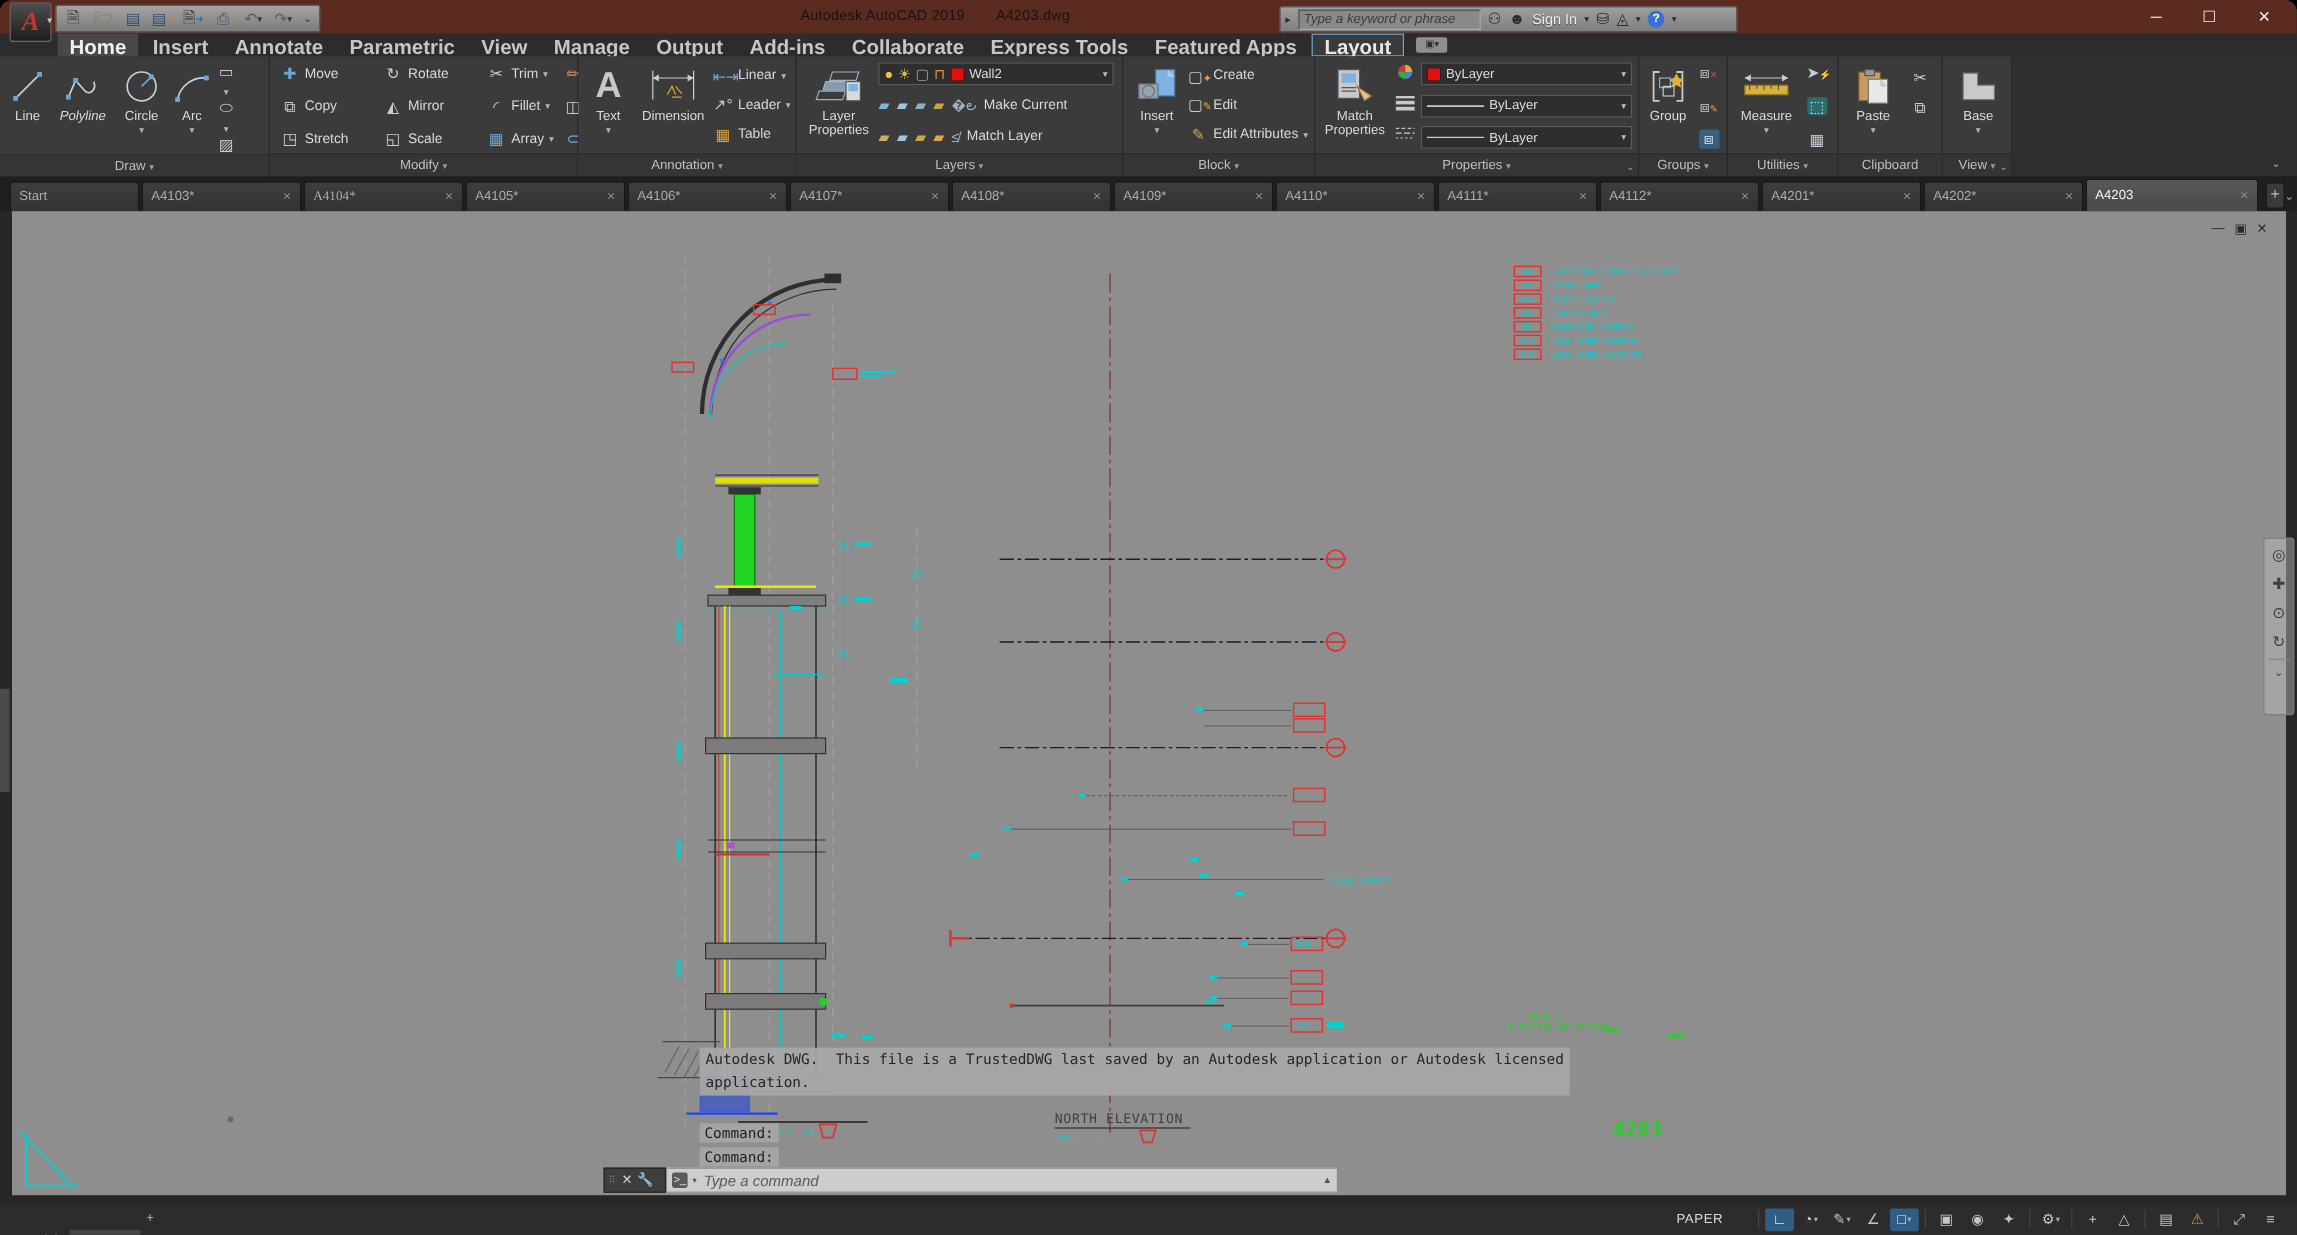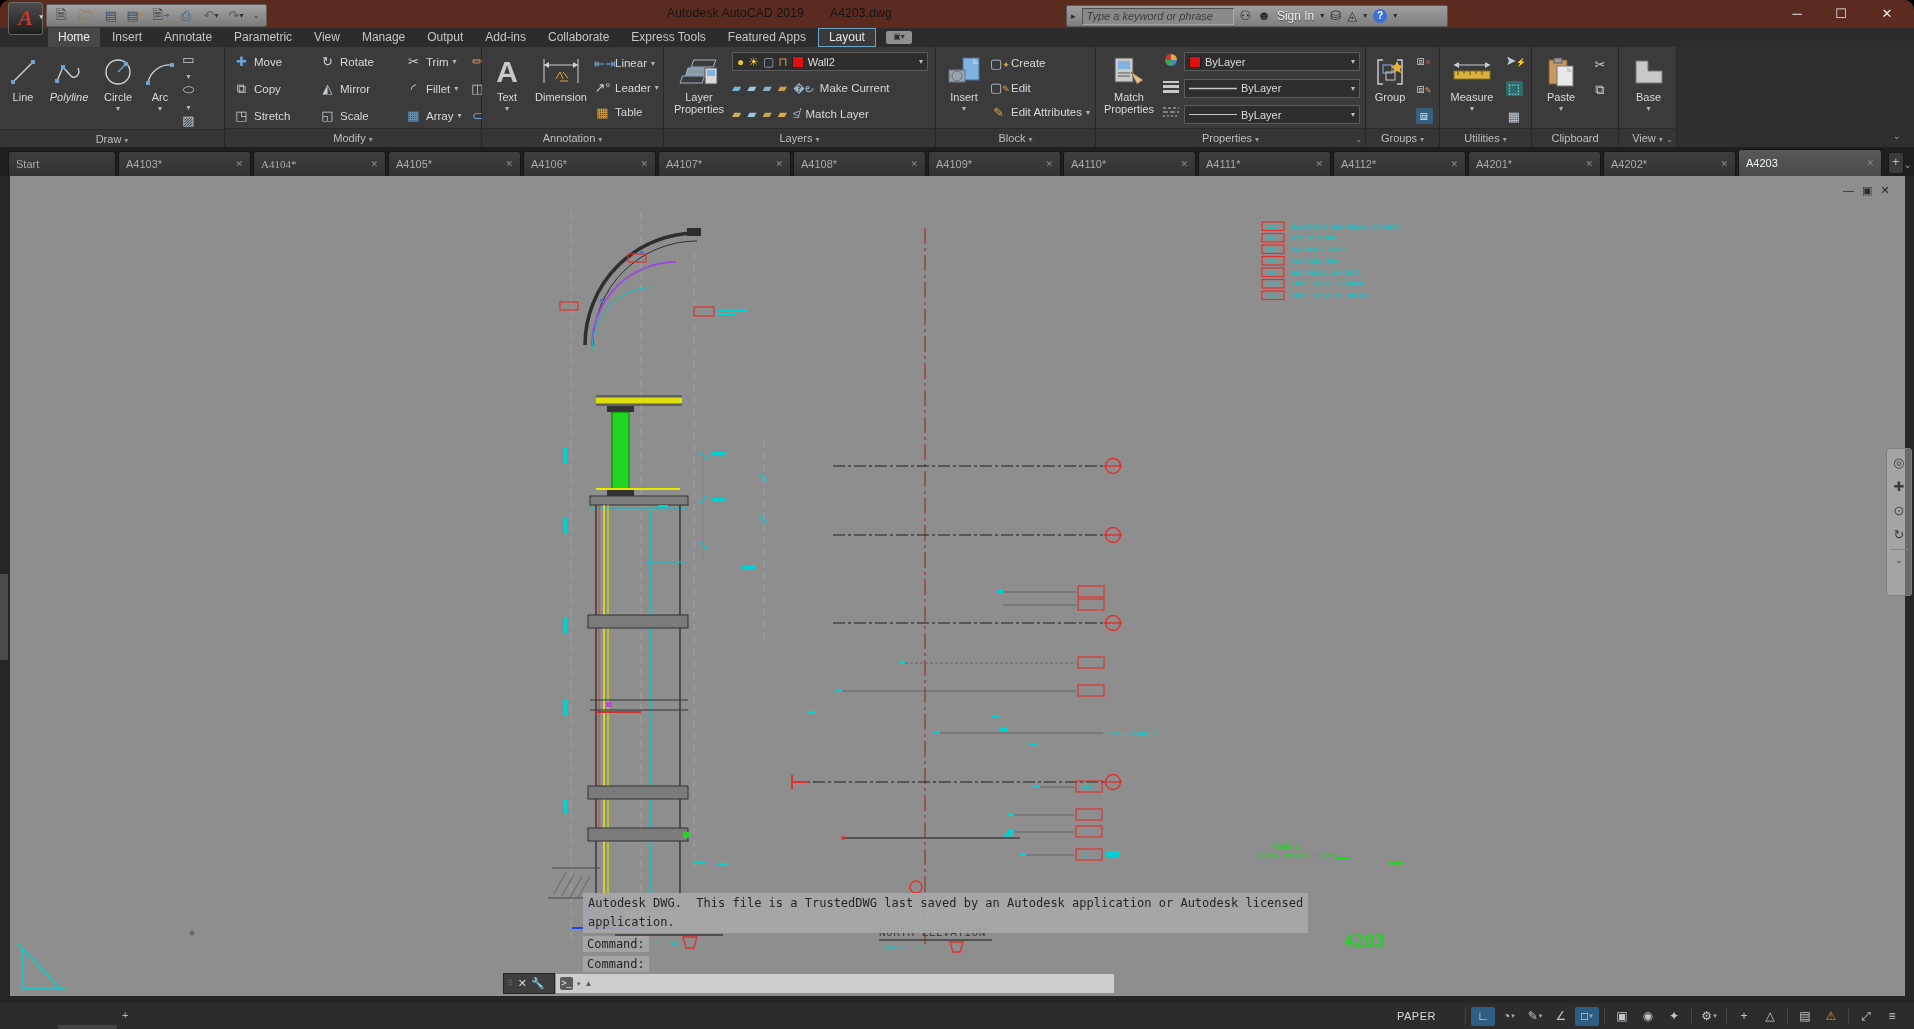--- a/index.html
+++ b/index.html
@@ -17,21 +17,21 @@
   .tbtitle span{margin-right:26px;}
   .tbright{position:absolute;left:1066px;top:5px;width:372px;height:20px;background:linear-gradient(#9e9e9e,#7f7f7f);border:1px solid #5a5a5a;border-radius:2px;display:flex;align-items:center;padding:0 4px;gap:6px;}
   .searchbox{width:142px;height:15px;background:#898989;border:1px solid #4f4f4f;border-right-color:#aaa;border-bottom-color:#aaa;font-style:italic;font-size:11px;color:#3c3c3c;padding:0 4px;outline:none;}
   .searchbox::placeholder{color:#3c3c3c;font-style:italic;}
   .tbico{color:#2b2b2b;font-size:13px;line-height:20px;}
   .signin{color:#efefef;font-size:12px;text-shadow:0 1px 1px #444;}
   .helpdot{width:14px;height:14px;border-radius:50%;background:#3a6fd8;color:#fff;font-size:10px;text-align:center;line-height:14px;font-weight:bold;}
   .winbtn{position:absolute;top:4px;width:30px;height:20px;color:#e9e9e9;font-size:13px;text-align:center;line-height:19px;}
   
   .rtabs{position:absolute;left:0;top:28px;width:1914px;height:19px;background:#2c2c2c;display:flex;align-items:stretch;padding-left:48px;gap:2px;}
-  .rtab{color:#c6c6c6;font-size:12px;padding:2px 10px 0;white-space:nowrap;}
+  .rtab{color:#c6c6c6;font-size:17px;padding:2px 10px 0;white-space:nowrap;font-weight:bold;}
   .rtab.active{background:#484848;color:#f0f0f0;}
   .rtab.hl{border:1px solid #6aa6c8;background:#3a3a3a;color:#e8e8e8;padding-top:1px;}
   .rmode{width:26px;height:13px;margin-top:3px;background:#8f8f8f;border-radius:2px;color:#2e2e2e;font-size:8px;text-align:center;line-height:12px;margin-left:8px;}
   
   .ribbon{position:absolute;left:0;top:47px;width:1914px;height:100px;background:#2f2f2f;display:flex;}
   .panel{height:100px;background:#3b3b3b;border-right:1px solid #272727;display:flex;flex-direction:column;flex:none;}
   .pbody{height:80px;display:flex;padding:2px 2px 0 4px;gap:2px;}
   .plab{height:18px;background:#353535;border-top:1px solid #2b2b2b;color:#bfbfbf;font-size:11px;text-align:center;line-height:18px;position:relative;}
   .plab .cv{font-size:8px;color:#9a9a9a;margin-left:3px;}
   .plab .launcher{position:absolute;right:3px;top:2px;font-size:8px;color:#9a9a9a;}
@@ -52,21 +52,21 @@
   .ftab.start{justify-content:flex-start;margin-top:23px;}
   .fplus{width:20px;height:20px;background:#3a3a3a;border:1px solid #191919;border-radius:3px;color:#bbb;text-align:center;line-height:18px;font-size:13px;margin:0 0 2px 4px;}
   
   .canvasframe{position:absolute;left:0;top:176px;width:1914px;height:827px;background:#262626;}
   .canvas{position:absolute;left:10px;top:176px;width:1895px;height:820px;background:#8e8e8e;}
   .dwgctl{position:absolute;left:1843px;top:184px;width:62px;display:flex;gap:8px;color:#2a2a2a;font-size:11px;z-index:5;}
   .navbar{position:absolute;left:1886px;top:448px;width:24px;height:142px;background:rgba(190,190,190,.45);border:1px solid #7e7e7e;border-radius:3px;display:flex;flex-direction:column;align-items:center;gap:4px;padding-top:4px;z-index:5;}
   .navbar span{color:#3d3d3d;font-size:13px;line-height:20px;}
   .scrollnub{position:absolute;left:0;top:574px;width:8px;height:86px;background:#4b4b4b;}
   
-  .cmdhist{position:absolute;left:583px;top:893px;background:rgba(168,168,168,.93);color:#262626;font-family:"DejaVu Sans Mono",monospace;font-size:12px;line-height:19px;padding:1px 5px;white-space:pre;z-index:6;}
+  .cmdhist{position:absolute;left:583px;top:873px;background:rgba(168,168,168,.93);color:#262626;font-family:"DejaVu Sans Mono",monospace;font-size:12px;line-height:19px;padding:1px 5px;white-space:pre;z-index:6;}
   .cmdchip{position:absolute;left:583px;background:rgba(165,165,165,.95);color:#1f1f1f;font-family:"DejaVu Sans Mono",monospace;font-size:12px;line-height:16px;padding:0 4px;z-index:6;}
   .cmdbar{position:absolute;left:503px;top:973px;width:612px;height:21px;display:flex;z-index:6;}
   .cmdgrip{width:44px;background:#3e3e3e;border:1px solid #222;display:flex;align-items:center;gap:4px;padding:0 3px;color:#d5d5d5;font-size:11px;}
   .cmdgrip .dots{color:#777;font-size:8px;letter-spacing:1px;}
   .cmdfield{flex:1;background:#cdcdcd;border:1px solid #8f8f8f;display:flex;align-items:center;gap:4px;padding:0 4px;}
   .cmdprompt{width:13px;height:13px;background:#5a5a5a;color:#eee;font-size:9px;text-align:center;line-height:13px;border-radius:2px;}
   .cmdinput{flex:1;border:none;background:transparent;font-style:italic;font-size:12.5px;color:#5a5a5a;outline:none;font-family:"Liberation Sans",sans-serif;}
   .cmdinput::placeholder{color:#5a5a5a;font-style:italic;}
   
   .statusbar{position:absolute;left:0;top:1003px;width:1914px;height:26px;background:#2c2c2c;display:flex;align-items:center;font-size:11px;color:#c9c9c9;}
@@ -801,20 +801,21 @@
   <div class="cmdchip" style="top:956px;">Command:</div>
   <div class="cmdbar">
     <div class="cmdgrip">
       <span class="dots">⠿</span>
       <span>✕</span>
       <span>🔧</span>
     </div>
     <div class="cmdfield">
       <span class="cmdprompt">&gt;_</span>
       <span style="font-size:7px;color:#555;">▾</span>
+      <input class="cmdinput" placeholder="Type a command" style="">
       <span style="font-size:8px;color:#555;">▲</span>
     </div>
   </div>
 
   <div class="statusbar">
     <span class="stab" style="margin-left:8px;">Model</span>
     <span class="stab active">Layout1</span>
     <span class="splus">+</span>
     <div class="sright">
       <span class="paper">PAPER</span>

